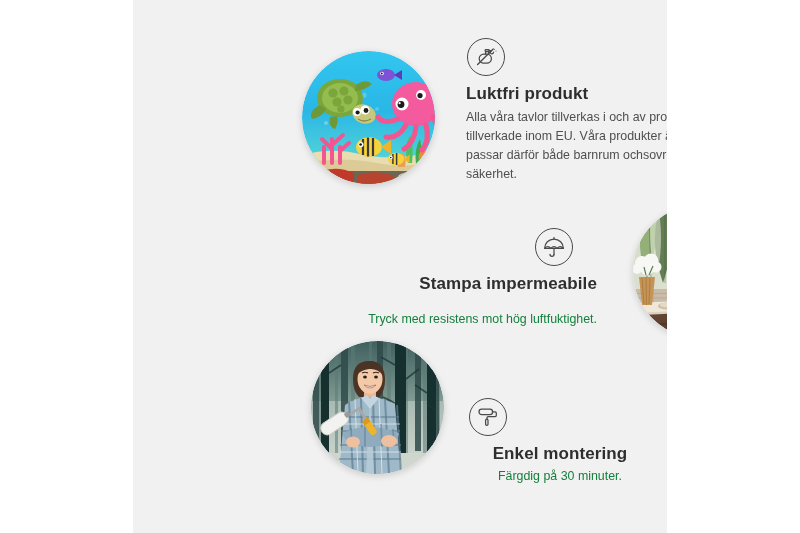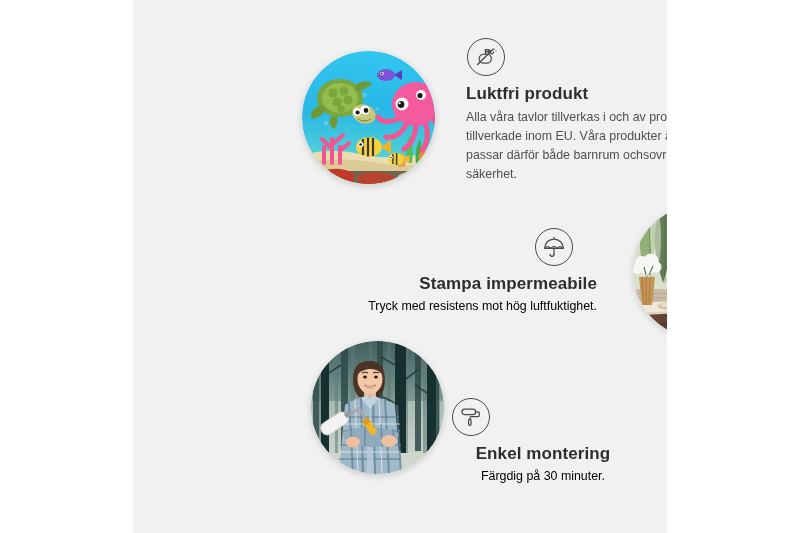--- a/index.html
+++ b/index.html
@@ -59,21 +59,21 @@
 
   .feat-body {
     font-size: 12.4px;
     color: #4f4f4f;
     line-height: 1.52;
     margin: 0;
   }
 
   .feat-sub {
     font-size: 12.4px;
-    color: #000000;
+    color: #15803d;
     line-height: 1.5;
     margin: 0;
   }
 
   
   #feature-odour {
     left: 333px;
     top: 38px;
     width: 296px;
     text-align: left;
@@ -84,25 +84,25 @@
   #feature-waterproof {
     left: 205px;
     top: 228px;
     width: 259px;
     text-align: right;
   }
   #feature-waterproof .icon-wrap {
     margin-left: auto;
     margin-right: 24px;
   }
-  #feature-waterproof .feat-title { margin-bottom: 3px; }
+  #feature-waterproof .feat-title { margin-bottom: 16px; }
 
   
   #feature-mounting {
-    left: 310px;
+    left: 327px;
     top: 398px;
     width: 200px;
     text-align: center;
   }
   #feature-mounting .icon-wrap {
     margin-left: 9px;
     margin-right: auto;
   }
   #feature-mounting .feat-title { margin-bottom: 3px; }
 

